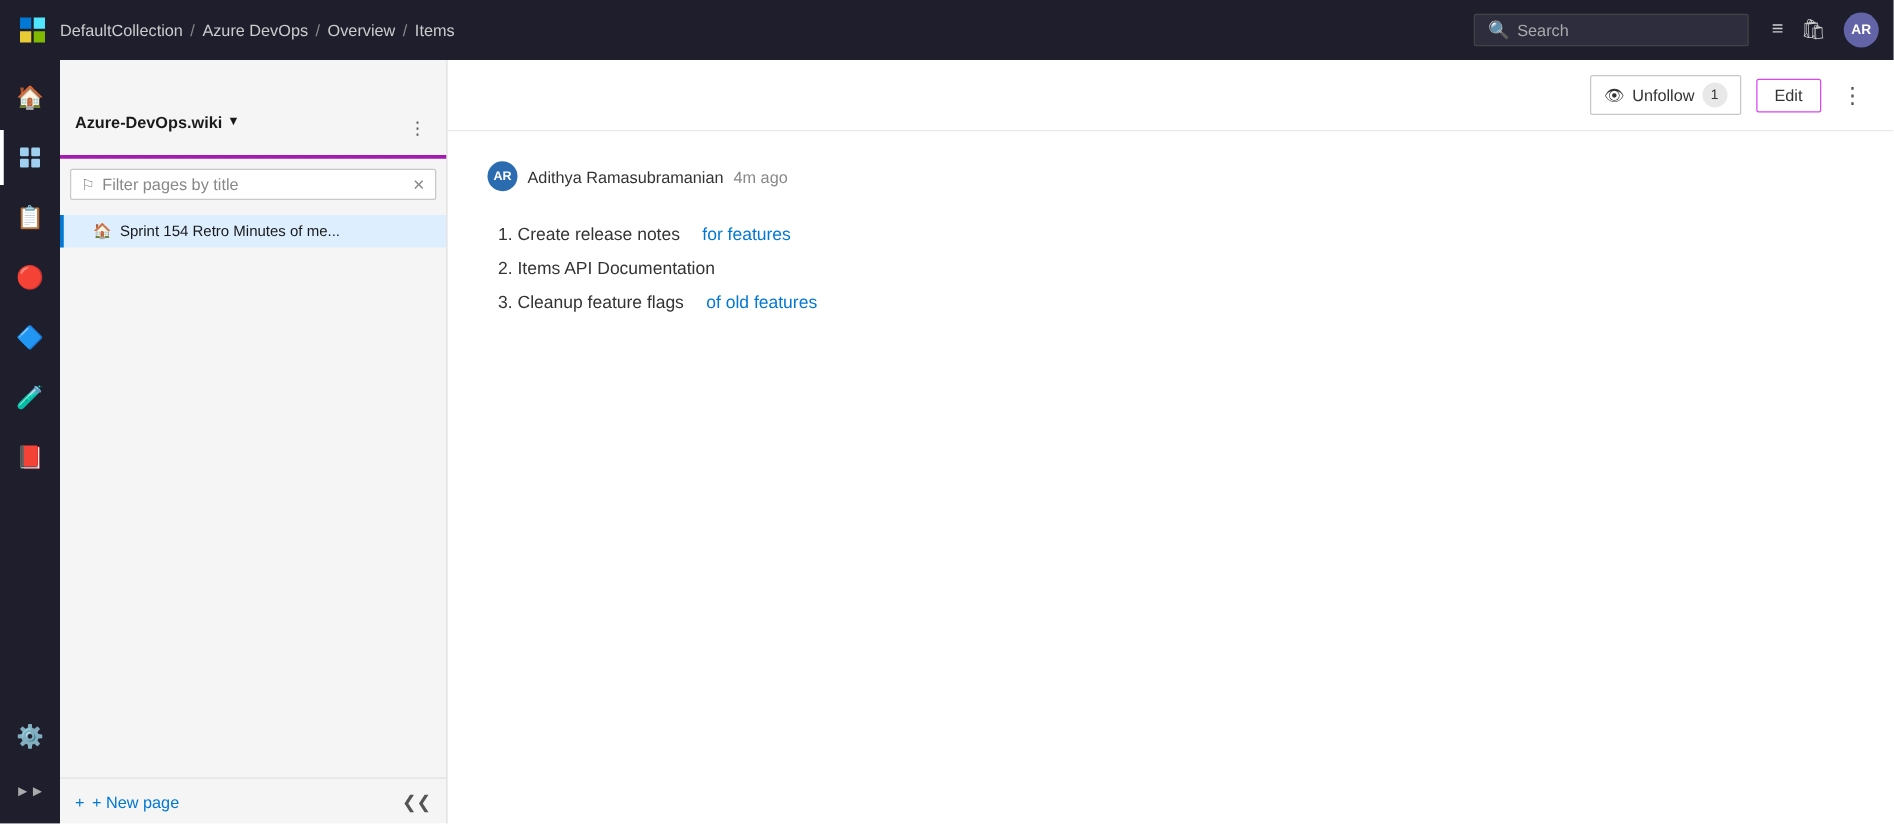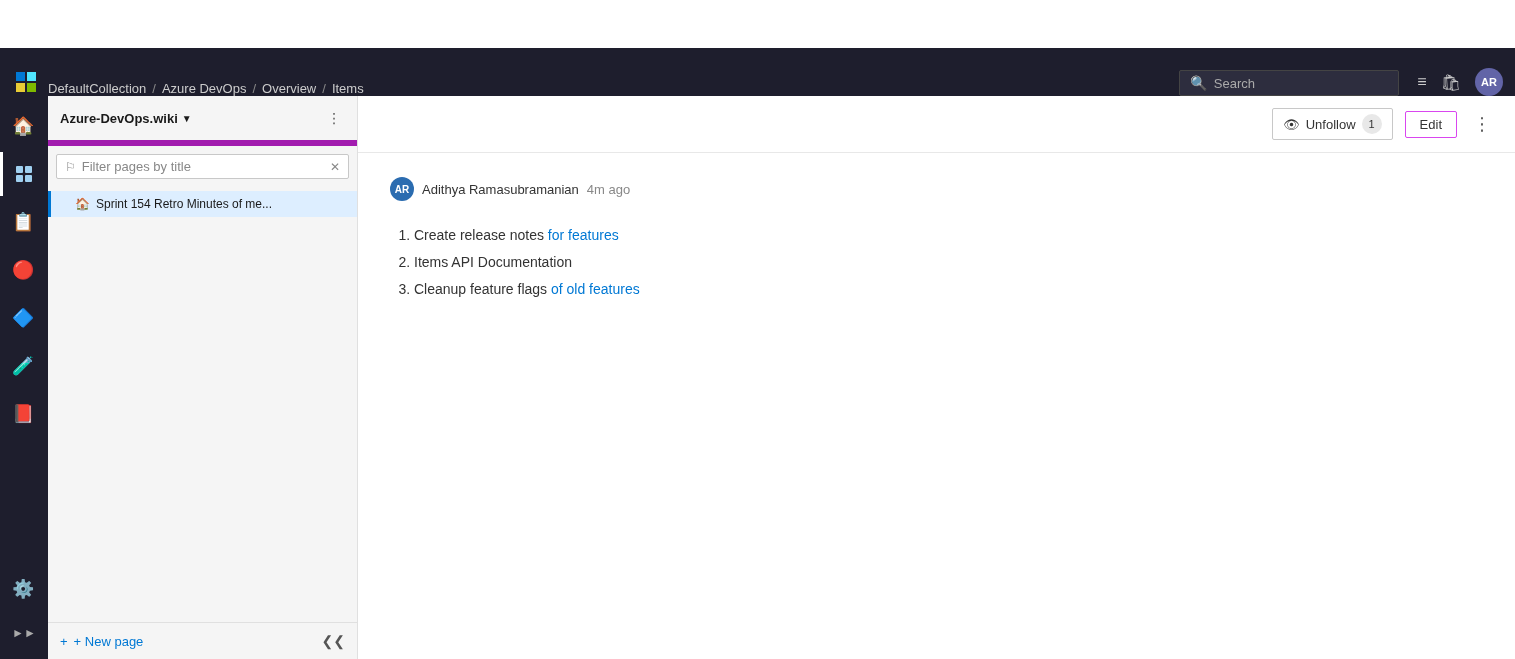--- a/index.html
+++ b/index.html
@@ -1,21 +1,21 @@
 <!DOCTYPE html>
 <html><head>
   <meta charset="utf-8">
   <style>
     * { box-sizing: border-box; margin: 0; padding: 0; }
     body { font-family: 'Segoe UI', sans-serif; font-size: 14px; color: #333; background: #fff; display: flex; flex-direction: column; height: 659px; overflow: hidden; }
 
     
     .top-nav {
-      display: flex; align-items: flex-end; height: 48px;
-      background: #1e1e2d; padding: 0 12px; gap: 8px; flex-shrink: 0; margin-top: 48px;
+      display: flex; align-items: center; height: 48px;
+      background: #1e1e2d; padding: 0 12px; gap: 8px; flex-shrink: 0;
     }
     .top-nav-logo { width: 28px; height: 28px; display: flex; align-items: center; justify-content: center; }
     .top-nav-logo svg { width: 24px; height: 24px; }
     .breadcrumb { display: flex; align-items: center; gap: 6px; color: #ccc; font-size: 13px; }
     .breadcrumb a { color: #ccc; text-decoration: none; cursor: pointer; }
     .breadcrumb-sep { color: #888; }
     .top-nav-spacer { flex: 1; }
     .search-box {
       display: flex; align-items: center; background: #2d2d3e; border: 1px solid #444;
       border-radius: 2px; padding: 4px 10px; gap: 6px; width: 220px; cursor: text;
@@ -54,22 +54,23 @@
       width: 48px; height: 36px; display: flex; align-items: center; justify-content: center;
       cursor: pointer; color: #aaa;
     }
 
     
     .sidebar {
       width: 310px; background: #f5f5f5; border-right: 1px solid #e0e0e0;
       display: flex; flex-direction: column; flex-shrink: 0;
     }
     .sidebar-header {
-      display: flex; align-items: center; padding: 10px 12px; gap: 6px;
-      border-bottom: 6px solid #a21caf;
+      display: flex; align-items: flex-start; padding: 10px 12px; gap: 6px;
+      border-bottom: 3px solid #a21caf;
+      margin-top: 32px;
     }
     .wiki-title {
       font-size: 13px; font-weight: 600; color: #1a1a1a; cursor: pointer;
       display: flex; align-items: center; gap: 4px; flex: 1;
     }
     .sidebar-header-icons { display: flex; align-items: center; gap: 4px; }
     .icon-btn { background: none; border: none; cursor: pointer; color: #555; font-size: 14px; padding: 4px; }
 
     .filter-bar {
       display: flex; align-items: center; margin: 8px; background: #fff;
@@ -130,21 +131,21 @@
       width: 24px; height: 24px; border-radius: 50%; background: #2b6cb0;
       display: flex; align-items: center; justify-content: center;
       color: #fff; font-size: 10px; font-weight: 600;
     }
     .meta-author { font-size: 13px; color: #333; }
     .meta-time { font-size: 13px; color: #888; }
 
     .section-heading { font-size: 17px; font-weight: 600; color: #1a1a1a; margin-bottom: 12px; }
     .action-list { padding-left: 24px; }
     .action-list li { font-size: 14px; color: #333; margin-bottom: 6px; line-height: 1.5; }
-    .action-list li a { color: #0078d4; text-decoration: none; }
+    .action-list li a { color: #0078d4; text-decoration: none; margin-left: 14px; }
 
     
     .icon-blue { color: #0078d4; }
     .icon-teal { color: #009688; }
     .icon-red { color: #d13438; }
     .icon-orange { color: #f7630c; }
     .icon-darkblue { color: #004e8c; }
   </style>
 </head>
 <body>

